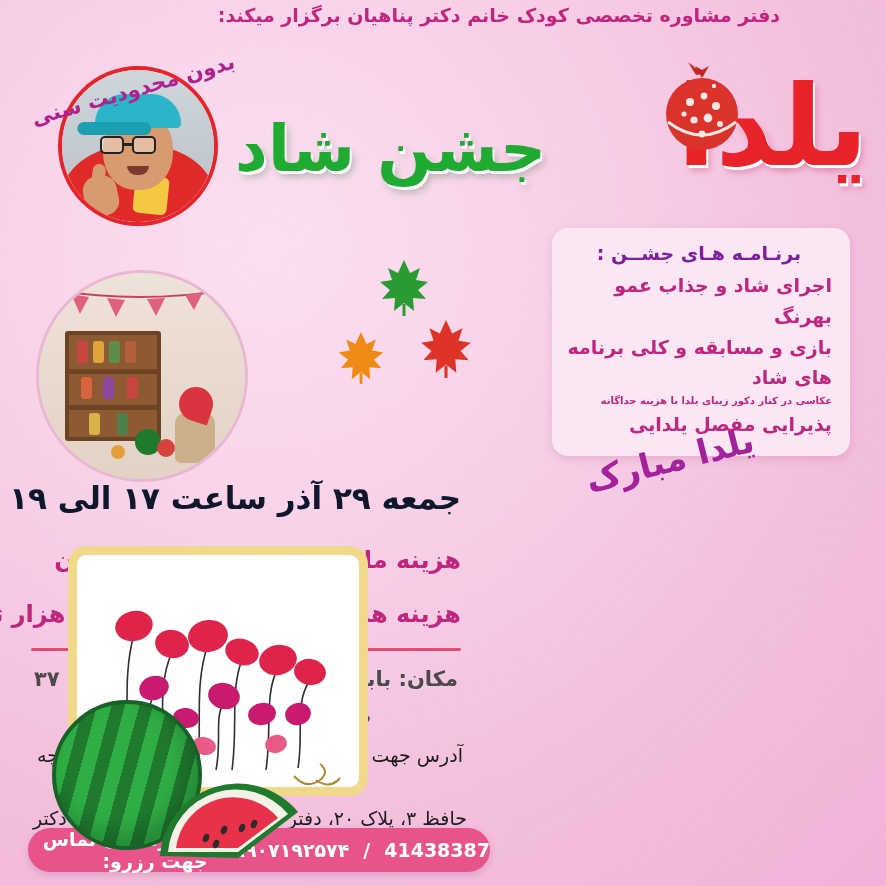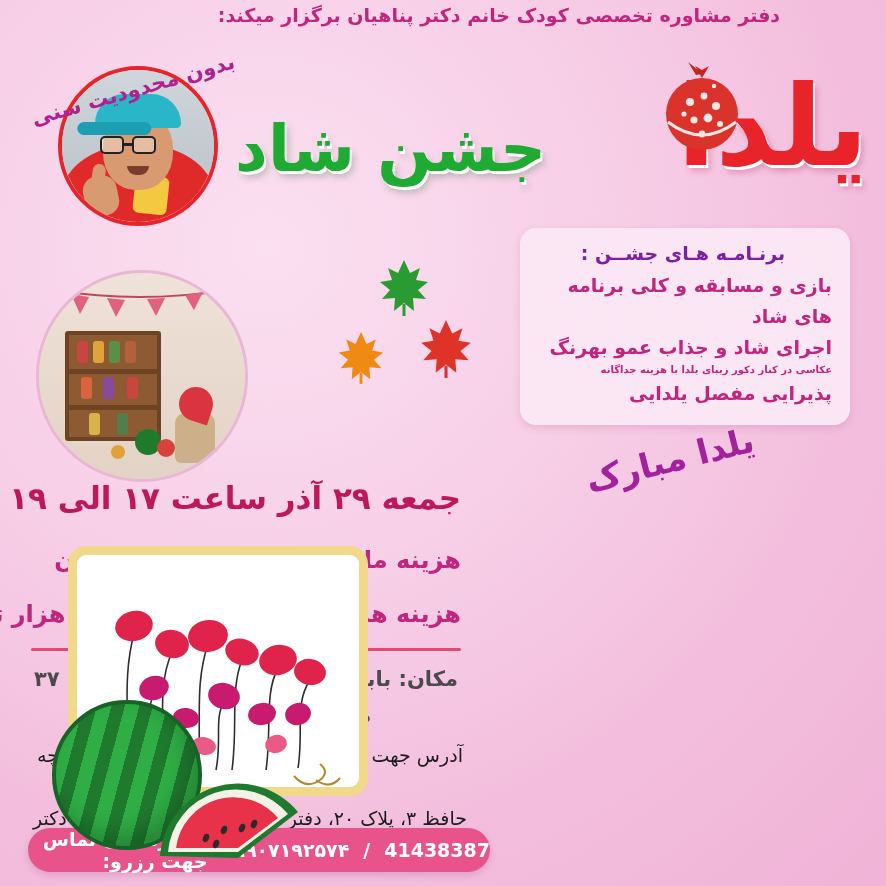--- a/index.html
+++ b/index.html
@@ -101,21 +101,21 @@
     font-weight: bold;
     transform: rotate(-16deg);
     direction: rtl;
     white-space: nowrap;
   }
 
   
   .program {
     position: absolute;
     top: 228px; right: 36px;
-    width: 330px;
+    width: 298px;
     background: #fbe6f4;
     border-radius: 16px;
     padding: 14px 18px 16px 14px;
     box-shadow: 0 3px 9px rgba(150,40,110,.16);
     direction: rtl;
   }
   .program .title {
     color: #7d1fa0;
     font-weight: bold;
     font-size: 19px;
@@ -160,21 +160,21 @@
   .shop .sack { position:absolute; bottom:16px; left:136px; width:40px; height:50px; background:#cbb08a; border-radius:10px 10px 6px 6px; }
   .shop .hat { position:absolute; bottom:58px; left:140px; width:34px; height:34px; background:#d9343f; border-radius:50% 50% 0 50%; transform:rotate(18deg); }
   .shop .fruit { position:absolute; border-radius:50%; }
 
   
   .date {
     position: absolute;
     top: 480px; right: 425px;
     font-size: 31px;
     font-weight: bold;
-    color: #be185d;
+    color: #0f172a;
     direction: rtl;
     white-space: nowrap;
   }
   .price1, .price2 {
     position: absolute;
     right: 425px;
     font-size: 24px;
     font-weight: bold;
     color: #c0267e;
     direction: rtl;
@@ -307,22 +307,22 @@
   <div class="bridge"></div>
   <div class="mouth"></div>
   <div class="hand"></div>
   <div class="thumb"></div>
 </div>
 <div class="handwrite-top">بدون محدودیت سنی</div>
 
 <div class="program">
   <div class="title">برنـامـه هـای جشــن :</div>
   <ul>
+    <li>اجرای شاد و جذاب عمو بهرنگ</li>
     <li>بازی و مسابقه و کلی برنامه های شاد</li>
-    <li>اجرای شاد و جذاب عمو بهرنگ</li>
     <li class="small">عکاسی در کنار دکور زیبای یلدا با هزینه جداگانه</li>
     <li>پذیرایی مفصل یلدایی</li>
   </ul>
 </div>
 
 <div class="leaf" style="top:258px; right:455px;">
   <svg width="54" height="60" viewBox="0 0 54 60">
     <path d="M27 2 l6 13 l10 -5 l-4 12 l12 2 l-10 8 l8 9 l-13 -1 l1 13 l-10 -8 l-10 8 l1 -13 l-13 1 l8 -9 l-10 -8 l12 -2 l-4 -12 l10 5 z" fill="#2a9b33"></path>
     <rect x="25.5" y="46" width="3" height="12" fill="#2a9b33"></rect>
   </svg>

